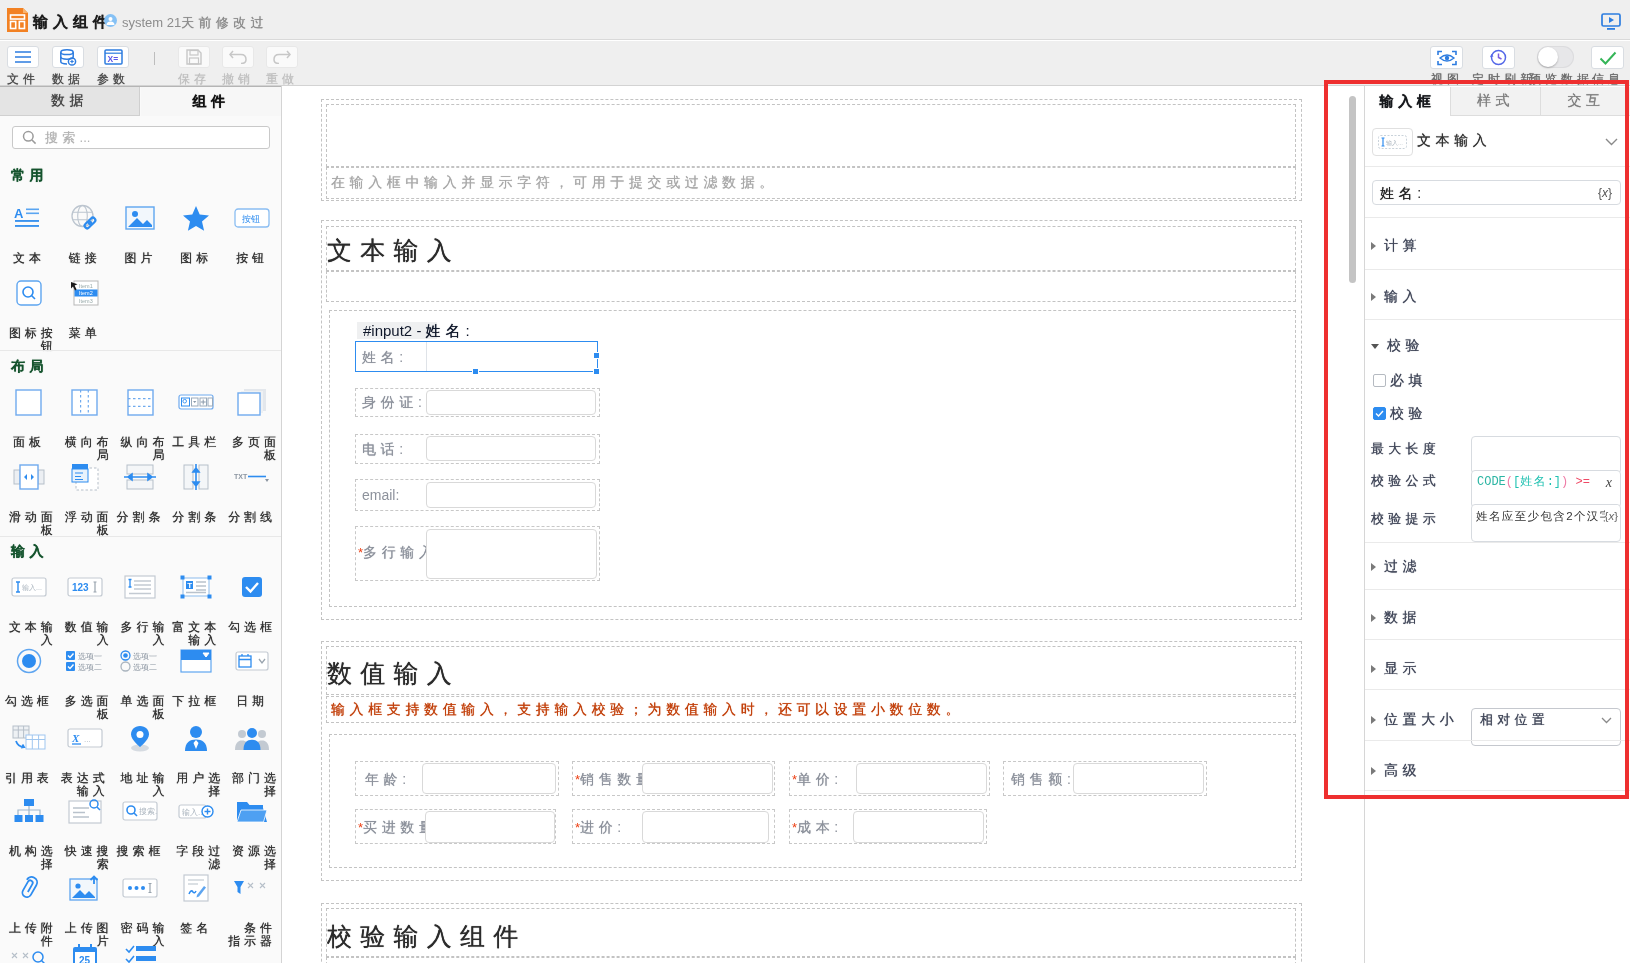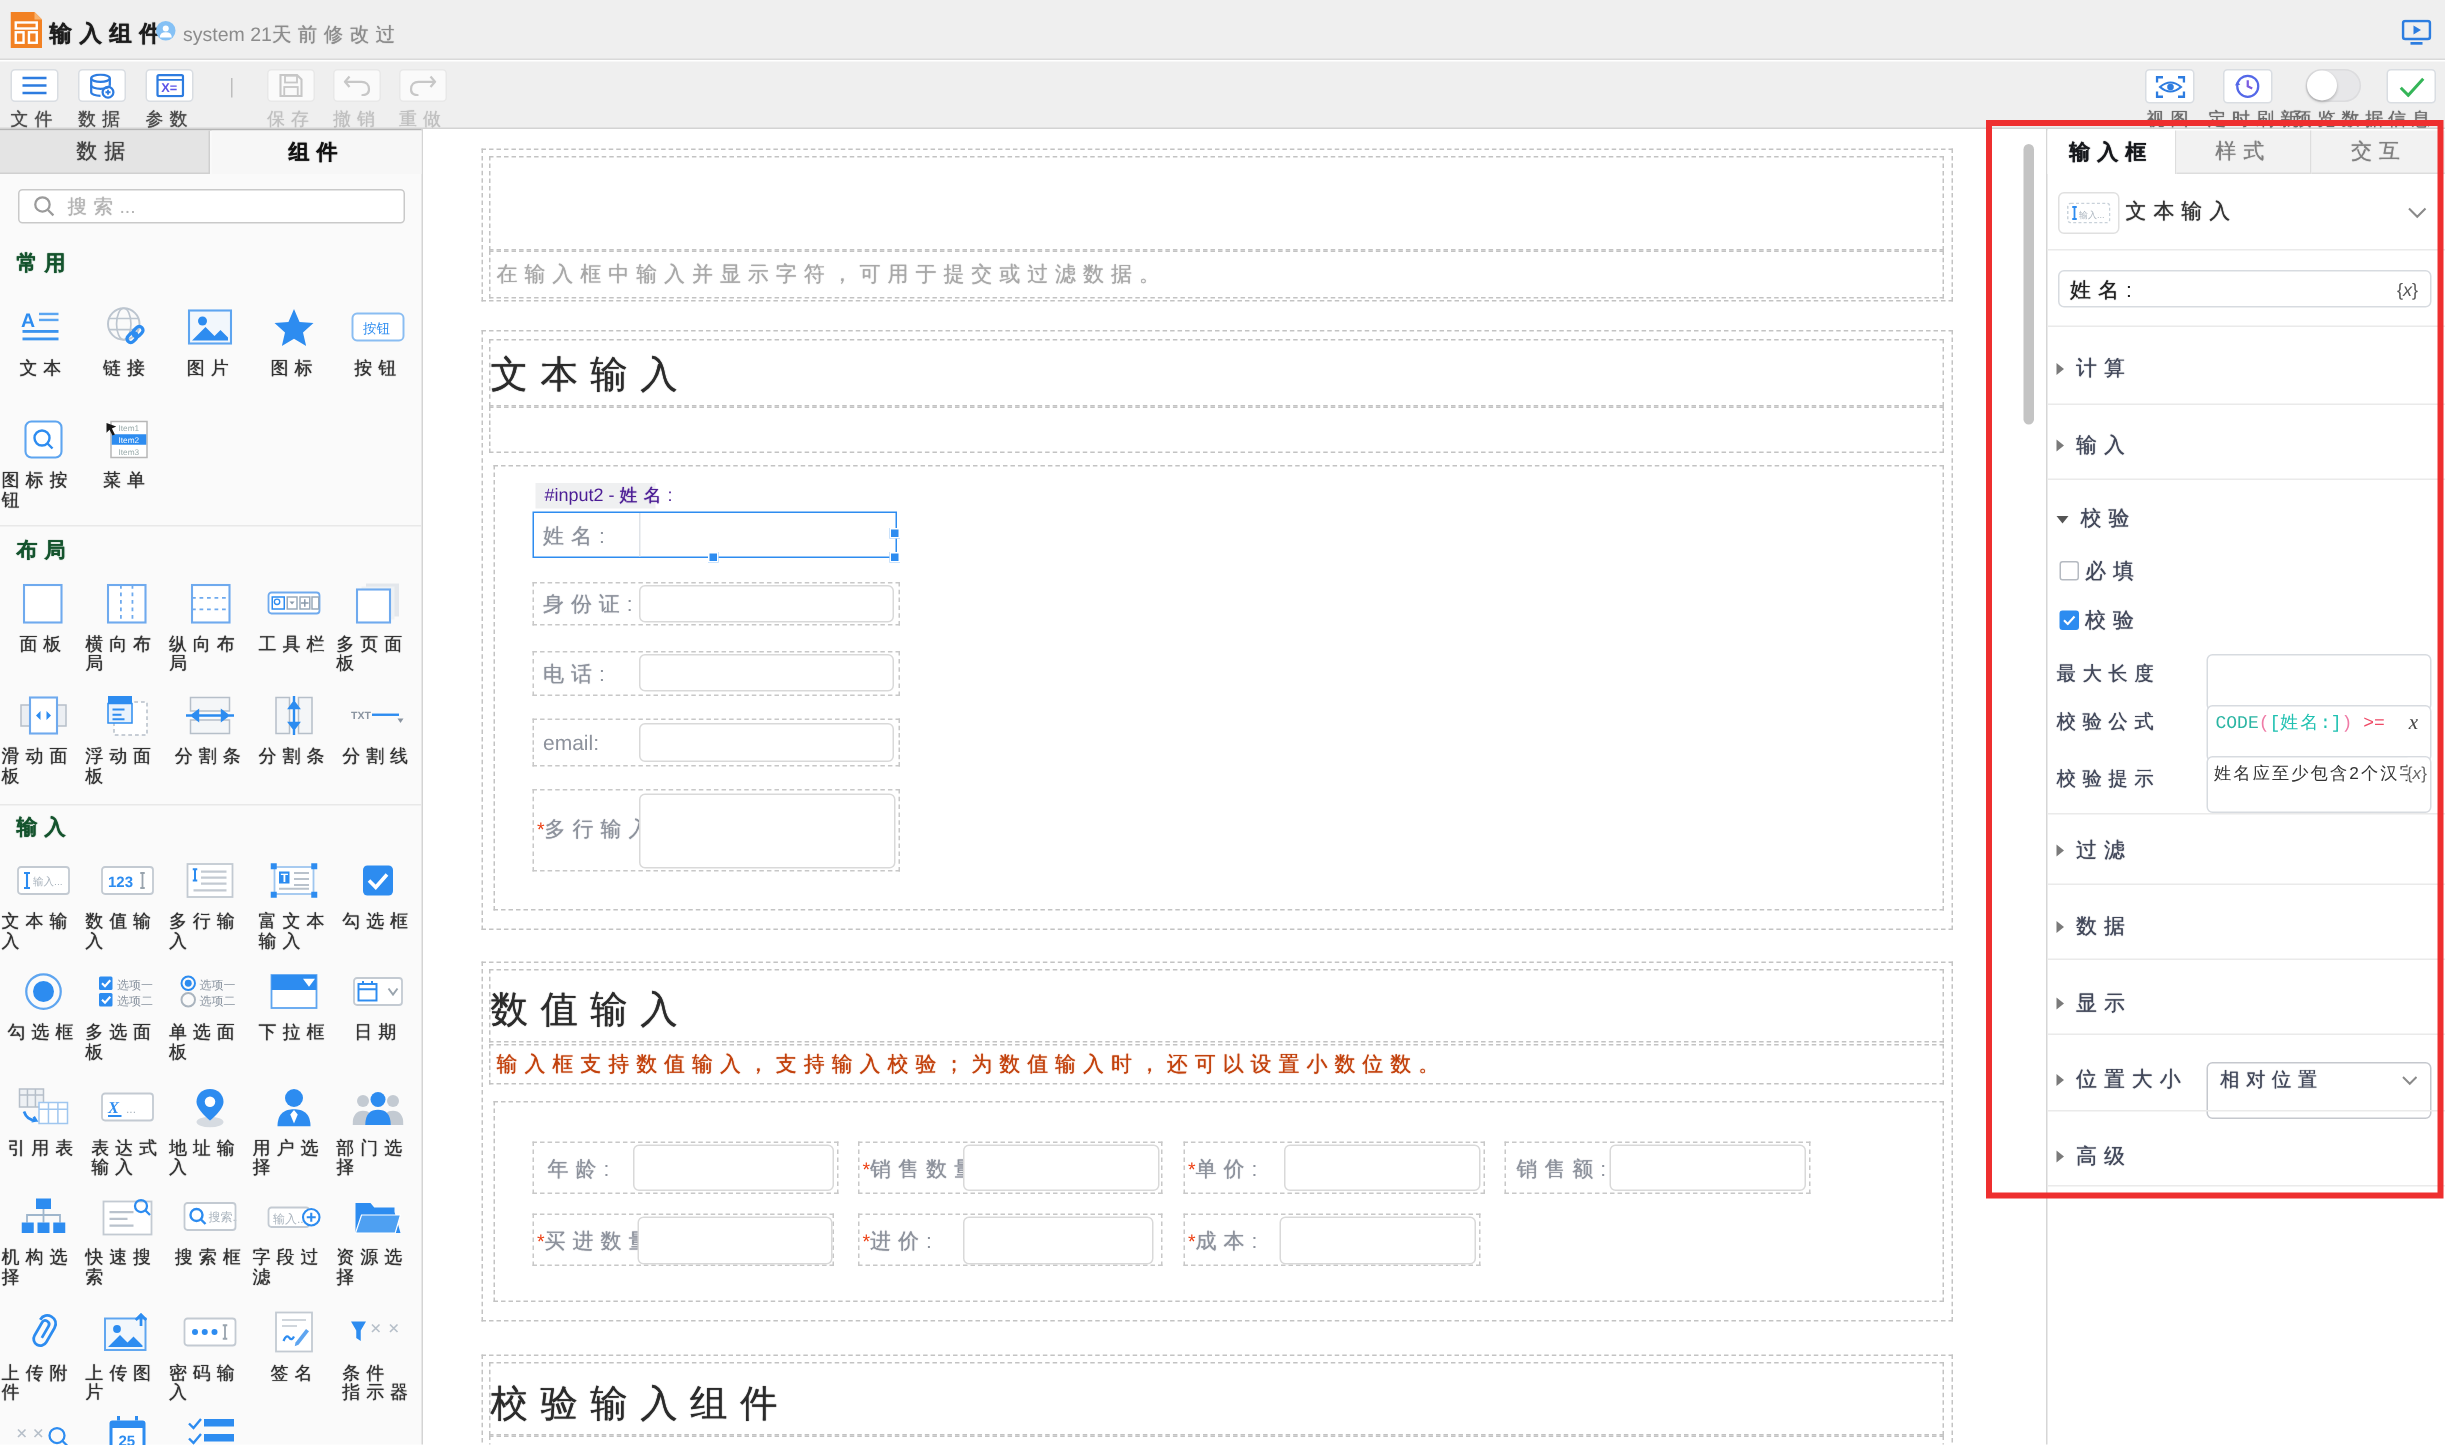--- a/index.html
+++ b/index.html
@@ -14,21 +14,21 @@
 .tlab.dis{color:#c0c0c0}
 #sidebar{position:absolute;left:0;top:86px;width:282px;height:877px;background:#fafafa;border-right:1px solid #d4d4d4}
 #stabs{position:absolute;left:0;top:0;width:281px;height:29px;border-top:1px solid #b5b5b5}
 .stab{position:absolute;top:0;height:29px;display:flex;align-items:center;justify-content:center;font-size:14px}
 #search{position:absolute;left:12px;top:40px;width:258px;height:23px;background:#fff;border:1px solid #c9c9c9;border-radius:3px;display:flex;align-items:center;color:#b3b3b3;font-size:13px}
 .shead{position:absolute;left:11px;font-size:14px;font-weight:bold;color:#14532d}
 .sline{position:absolute;left:0;width:281px;border-top:1px solid #e8e8e8}
 .prow{position:absolute;left:1px;width:280px;display:flex}
 .pcell{width:55.8px;display:flex;flex-direction:column;align-items:center;flex-shrink:0}
 .picon{height:28px;display:flex;align-items:center;justify-content:center}
-.plab{margin-top:7px;font-size:12px;line-height:13px;color:#333;text-align:left}
+.plab{margin-top:20px;font-size:12px;line-height:13px;color:#333;text-align:right}
 #canvas{position:absolute;left:282px;top:86px;width:1082px;height:877px;background:#fff;overflow:hidden}
 .dash{position:absolute;border:1px dashed #c8c8c8}
 .ghost{position:absolute;border:1px dashed #c3c3c3}
 .flab{position:absolute;font-size:14px;color:#8d929c;white-space:nowrap}
 .finput{position:absolute;background:#fff;border:1px solid #d9d9d9;border-radius:4px}
 .star{color:#ed4014;font-size:13px}
 #panel{position:absolute;left:1364px;top:86px;width:266px;height:877px;background:#fff;border-left:1px solid #d6d6d6}
 .ptab{position:absolute;top:1px;height:29px;display:flex;align-items:center;justify-content:center;font-size:14px;background:#f2f2f2;border-bottom:1px solid #ddd;color:#808080}
 .pdiv{position:absolute;left:0;width:266px;border-top:1px solid #eaeaea}
 .srow{position:absolute;left:6px;font-size:14px;color:#42485a;display:flex;align-items:center}
@@ -680,21 +680,21 @@
   <div class="ghost" style="left:44px;top:18px;width:970px;height:63px"></div>
   <div class="ghost" style="left:44px;top:81px;width:970px;height:32px"></div>
   <div class="abs" style="left:49px;top:88px;font-size:14px;color:#a8a8a8;line-height:16px"><span class="c">在输入框中输入并显示字符，可用于提交或过滤数据。</span></div>
 
   <div class="ghost" style="left:39px;top:134px;width:981px;height:400px"></div>
   <div class="ghost" style="left:44px;top:140px;width:970px;height:45px"></div>
   <div class="abs" style="left:45px;top:150px;font-size:25px;color:#2b2b2b;line-height:28px"><span class="c">文本输入</span></div>
   <div class="ghost" style="left:44px;top:185px;width:970px;height:31px"></div>
   <div class="ghost" style="left:47px;top:224px;width:967px;height:297px"></div>
 
-  <div class="abs" style="left:75px;top:236px;width:80px;height:17px;background:#eff0f1;font-size:12px;color:#4c1d95;line-height:17px;padding-left:6px;white-space:nowrap">#input2 - <span class="c">姓名</span>:</div>
+  <div class="abs" style="left:75px;top:236px;width:80px;height:17px;background:#eff0f1;font-size:15px;color:#0f172a;line-height:17px;padding-left:6px;white-space:nowrap">#input2 - <span class="c">姓名</span>:</div>
   <div class="abs" style="left:73px;top:255px;width:243px;height:31px;border:1px solid #2d8cf0;background:#fff"></div>
   <div class="abs" style="left:143.5px;top:256px;width:1px;height:29px;background:#dfe3e8"></div>
   <div class="flab" style="left:80px;top:262.5px"><span class="c">姓名</span>:</div>
   <div class="abs" style="left:311px;top:266px;width:7px;height:7px;background:#2d8cf0;border:1px solid #fff"></div>
   <div class="abs" style="left:190px;top:282px;width:7px;height:7px;background:#2d8cf0;border:1px solid #fff"></div>
   <div class="abs" style="left:311px;top:282px;width:7px;height:7px;background:#2d8cf0;border:1px solid #fff"></div>
 
   <div class="dash" style="left:73px;top:302px;width:245px;height:29px"></div>
   <div class="flab" style="left:80px;top:308px"><span class="c">身份证</span>:</div>
   <div class="finput" style="left:144px;top:304px;width:170px;height:25px"></div>

